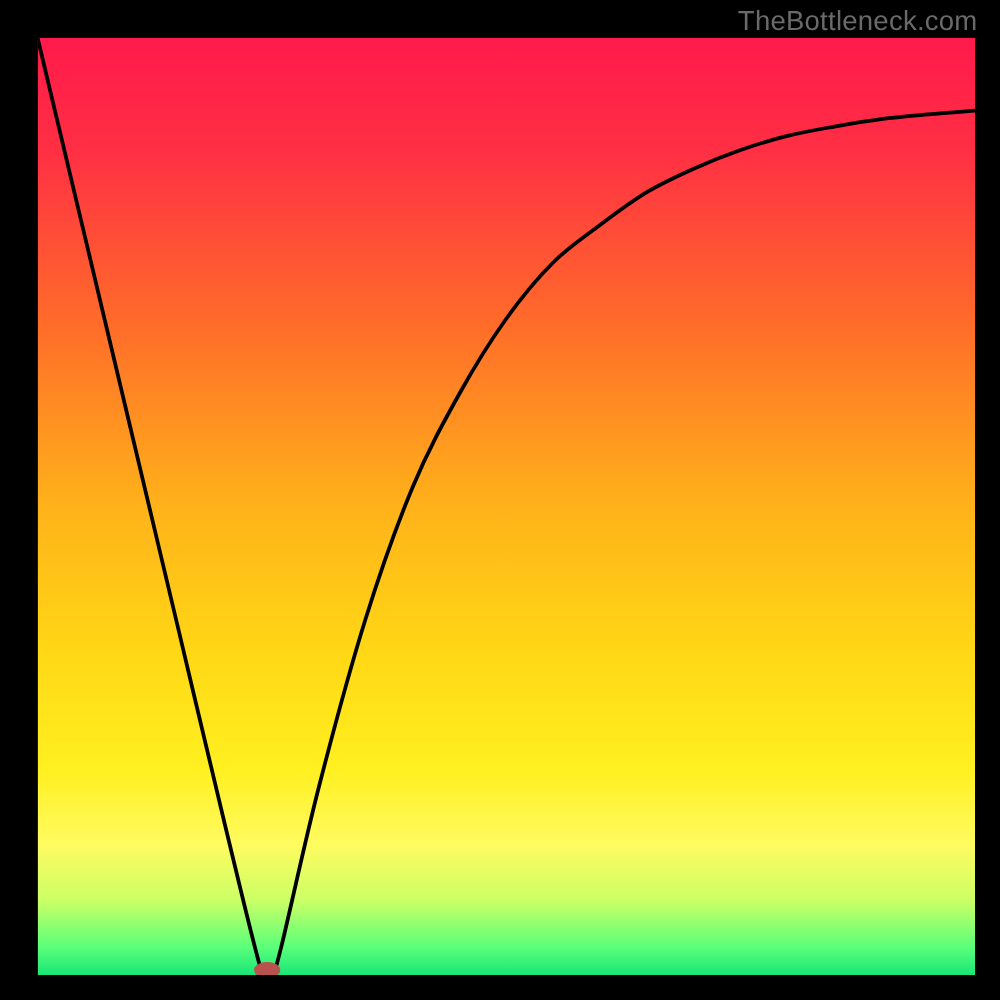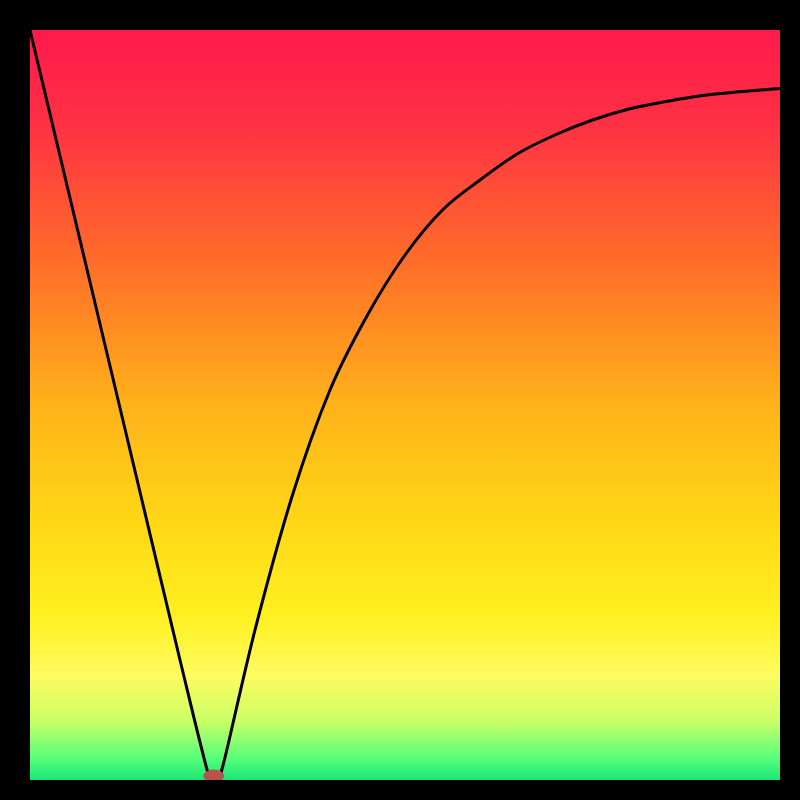--- a/index.html
+++ b/index.html
@@ -50,20 +50,21 @@
   .marker {
     fill: #b9524e;
     stroke: #b9524e;
   }
 </style>
 </head>
 <body>
 
 <div class="frame">
 
+  <div class="watermark">TheBottleneck.com</div>
 
   <div class="plot-area">
     <svg viewBox="0 0 750 750" preserveAspectRatio="none">
       <defs>
         <linearGradient id="bg-grad" x1="0" y1="0" x2="0" y2="1">
         <stop offset="0%" stop-color="#ff1a4b"></stop>
             <stop offset="12%" stop-color="#ff2f44"></stop>
             <stop offset="30%" stop-color="#ff6a2a"></stop>
             <stop offset="50%" stop-color="#ffb21a"></stop>
             <stop offset="65%" stop-color="#ffd615"></stop>

